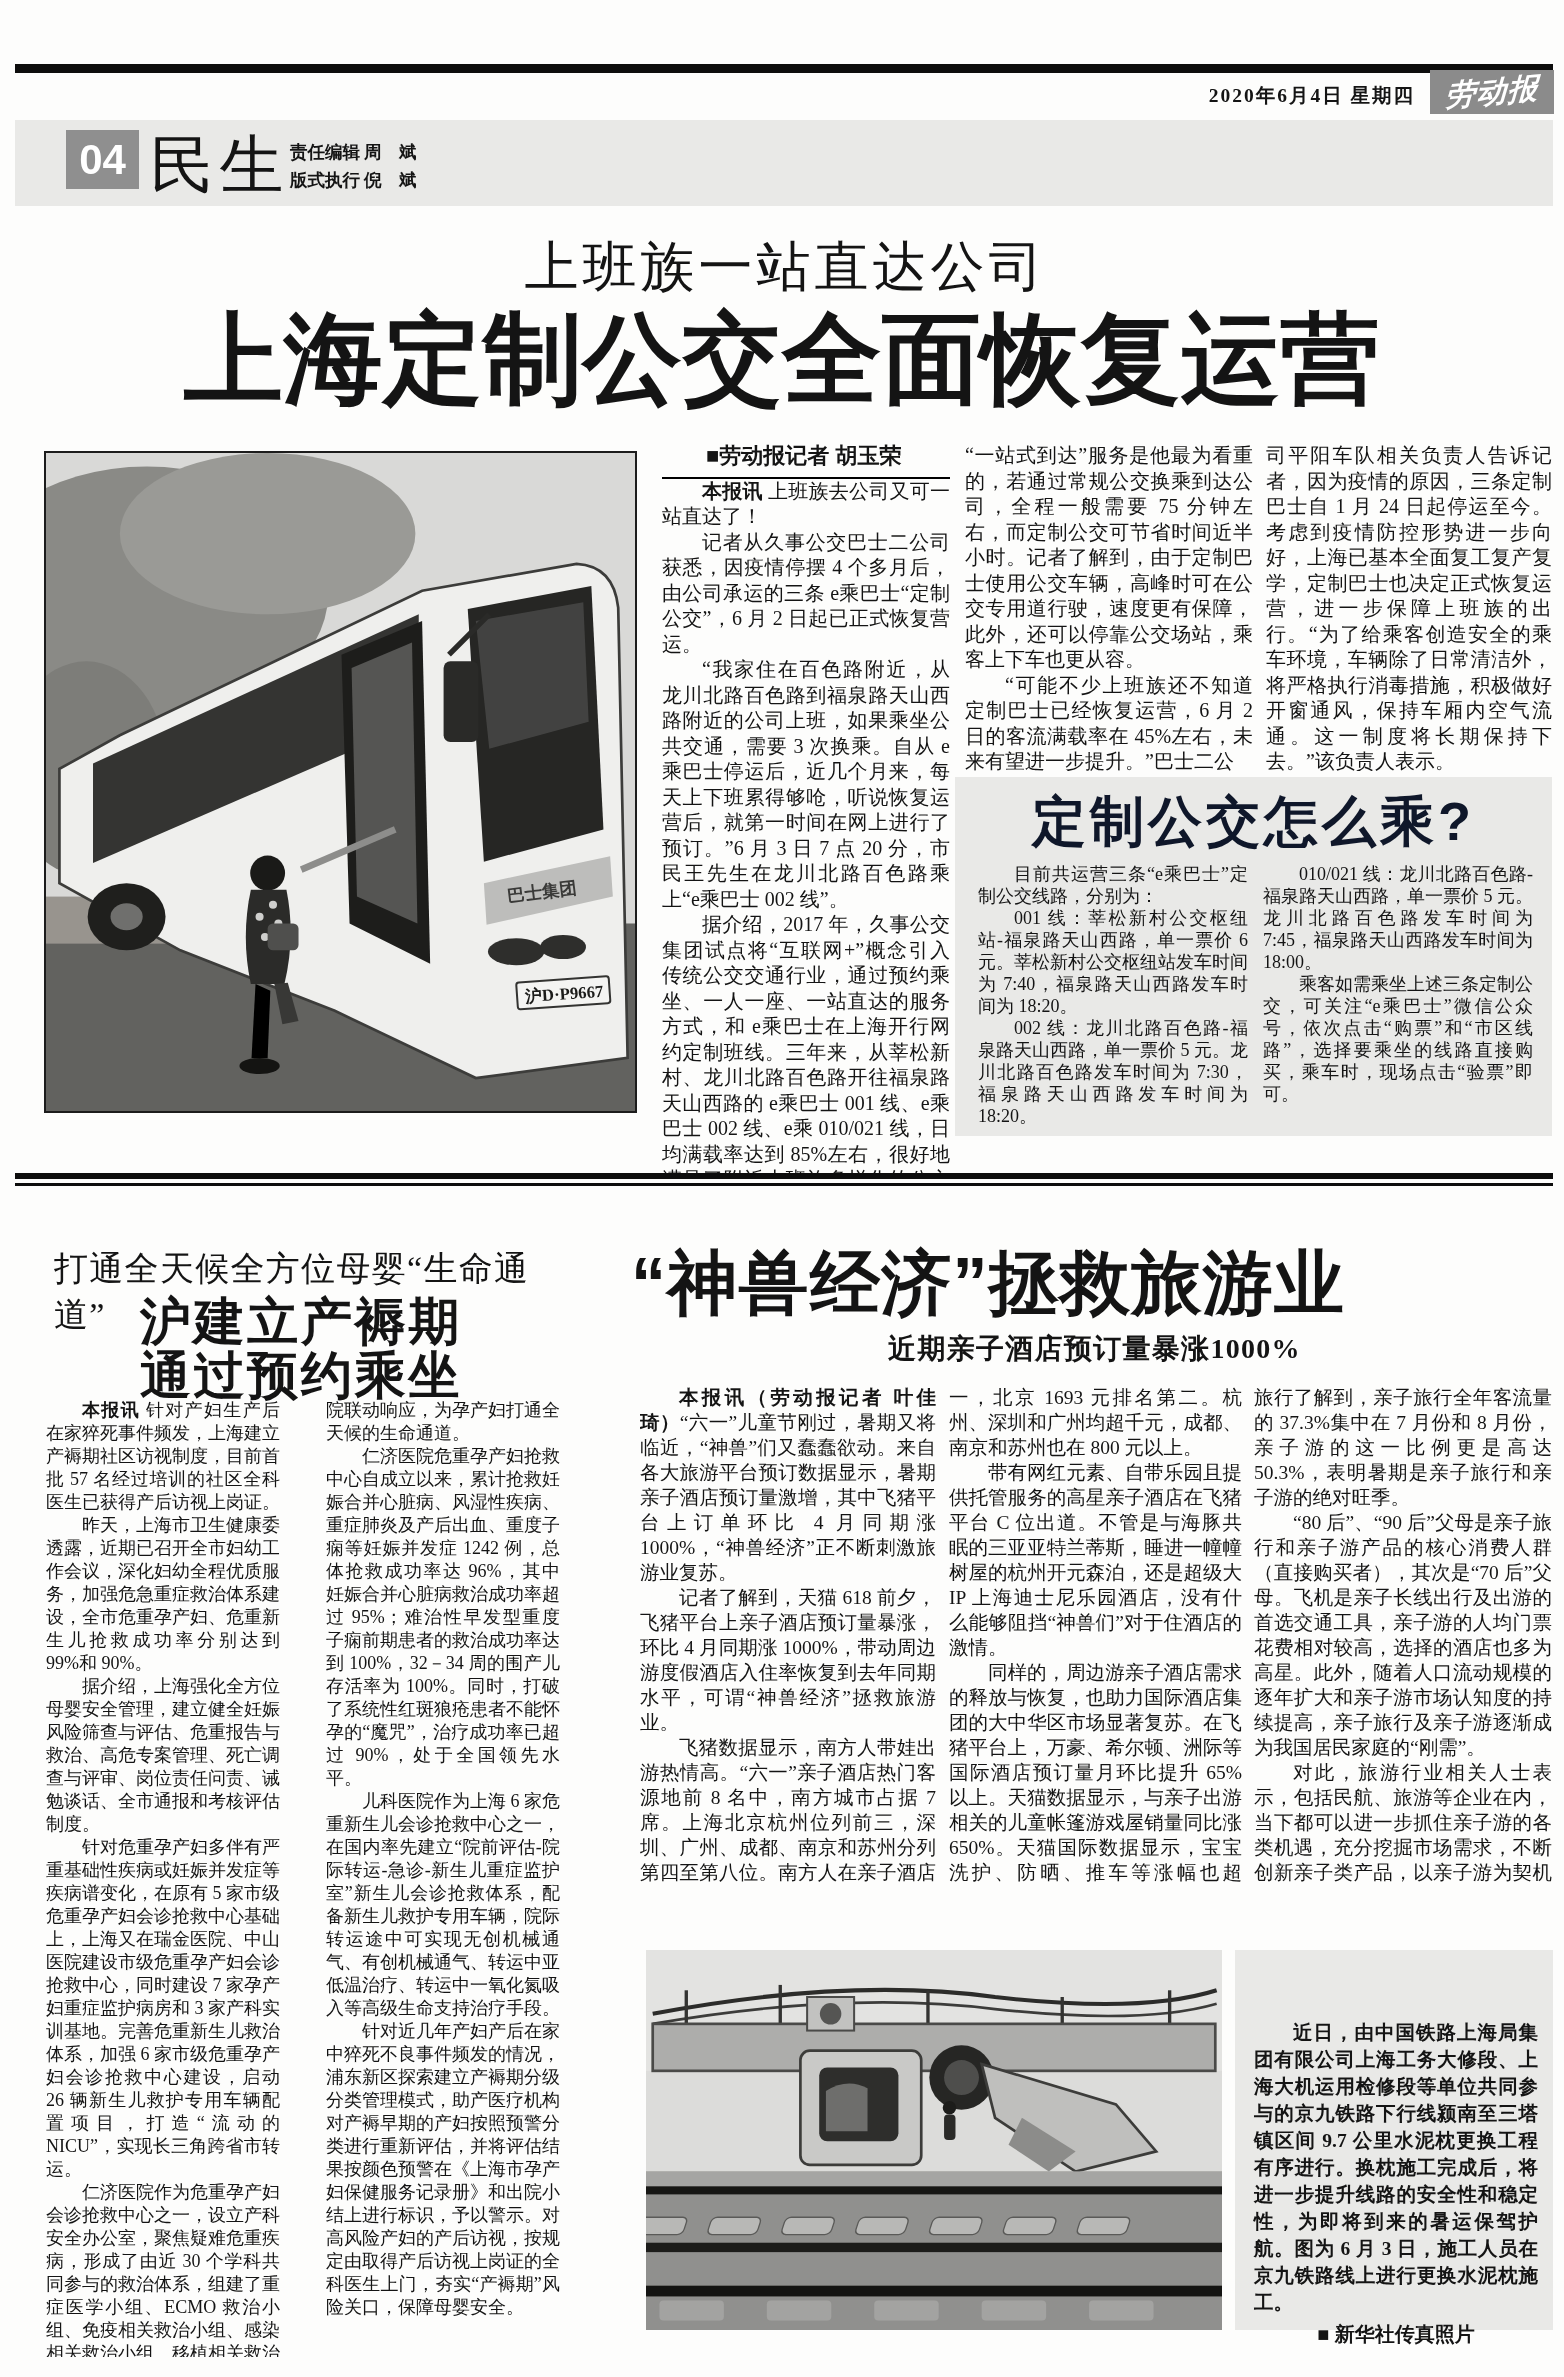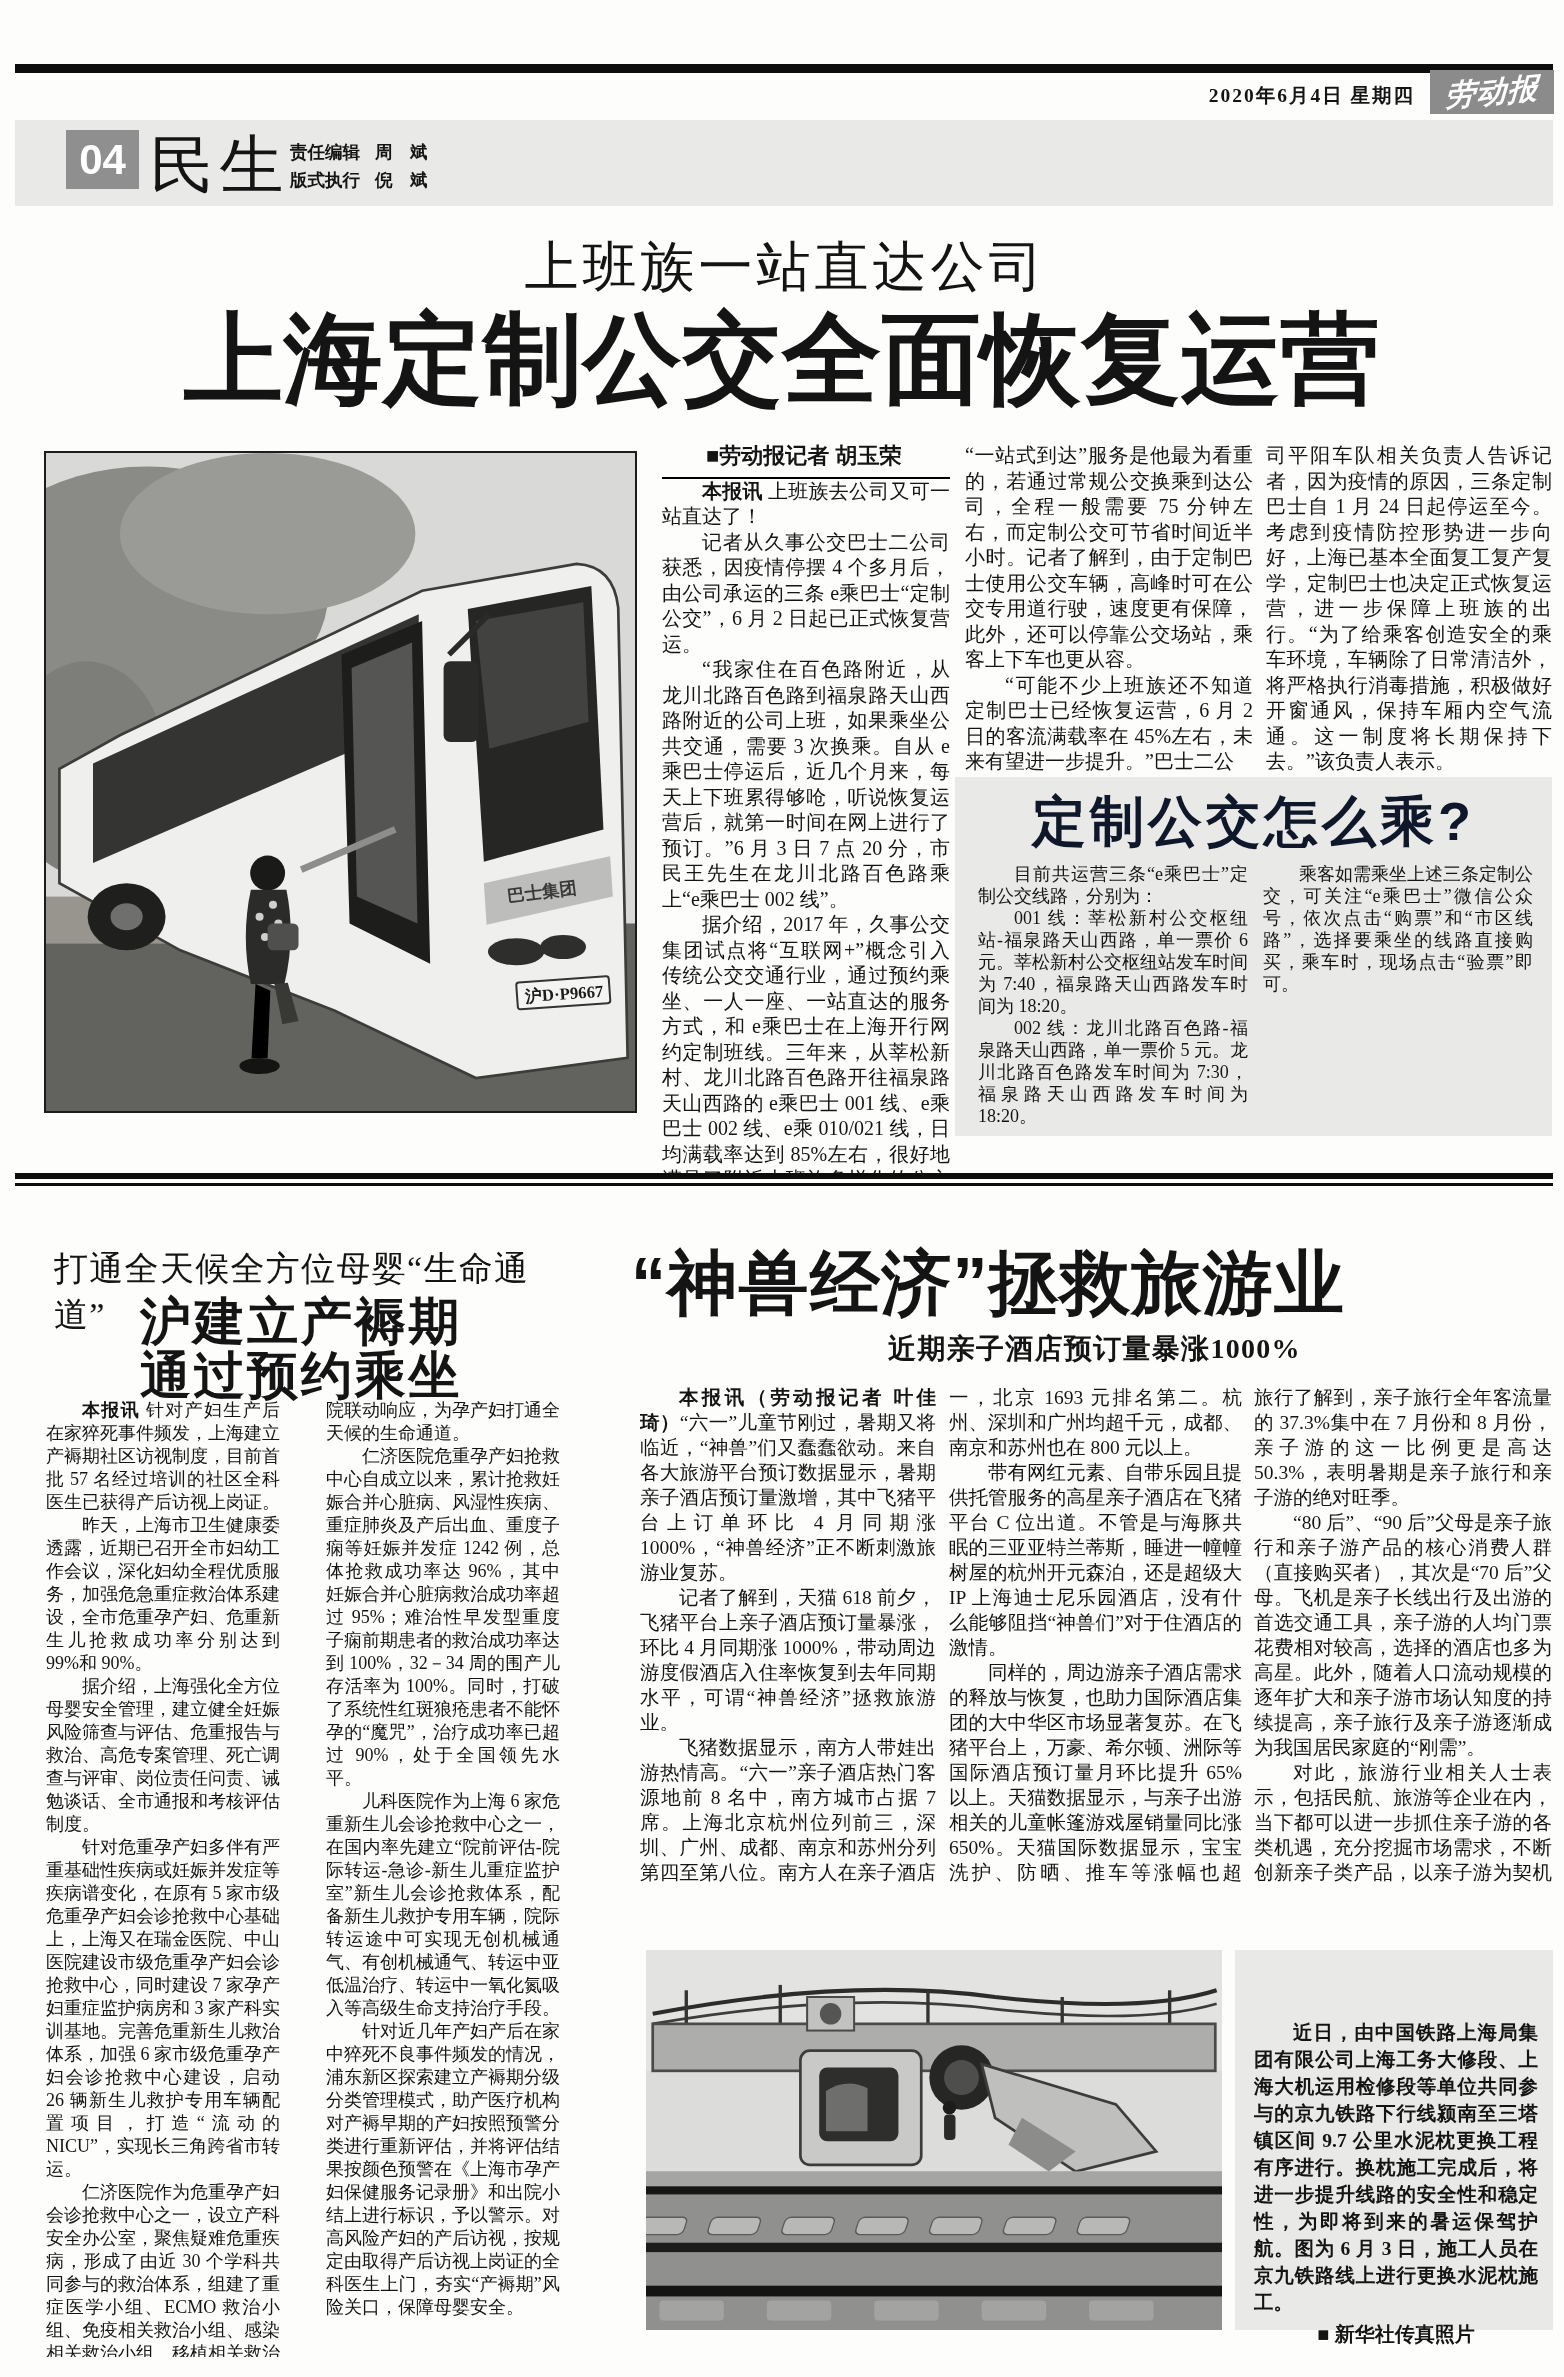--- a/index.html
+++ b/index.html
@@ -9,21 +9,21 @@
   
   .toprule{left:15px;top:64px;width:1538px;height:9.4px;background:#0d0d0d;}
   .dateline{top:82px;right:150px;font-size:19.5px;font-weight:bold;letter-spacing:2px;}
   .logo{left:1430px;top:70px;width:124px;height:44px;background:#8b8b8b;display:flex;align-items:center;justify-content:center;}
   .logo span{color:#fff;font-style:italic;font-weight:bold;font-size:30px;letter-spacing:1.3px;transform:rotate(-5deg) skewX(-8deg);}
   .band{left:15px;top:120px;width:1538px;height:86px;background:#e9e9e7;}
   .pnbox{left:66px;top:130px;width:73px;height:59px;background:#8f8f8f;color:#fff;display:flex;align-items:center;justify-content:center;
          font-family:"Liberation Sans","DejaVu Sans",sans-serif;font-weight:bold;font-size:42px;}
   .secname{left:150px;top:122px;font-size:64px;letter-spacing:5.4px;}
   .eds{left:290px;top:138px;font-size:17.5px;font-weight:bold;line-height:28px;}
-  .eds .role{margin-right:15px;text-align:center;}
+  .eds .role{margin-right:4px;text-align:center;}
   
   .kick1{left:181px;top:231px;width:1209px;text-align:center;font-size:54px;letter-spacing:4px;}
   .head1{left:60px;top:294px;width:1444px;text-align:center;font-size:99px;font-weight:900;letter-spacing:0.7px;}
   .col{position:absolute;text-align:justify;overflow:hidden;}
   .col p{margin:0;text-indent:2em;}
   .cont p:first-child{text-indent:0;}
   .s1c1{left:662px;top:443px;width:288px;height:732px;font-size:20px;line-height:25.5px;}
   .byline{font-family:"Liberation Sans","DejaVu Sans",sans-serif;font-weight:bold;font-size:22px;
           border-bottom:2px solid #000;padding-bottom:8px;margin-bottom:10.7px;text-indent:0;}
   .s1c2{left:965px;top:443px;width:288px;height:328px;font-size:20px;line-height:25.5px;}
@@ -154,20 +154,21 @@
   </div>
 
   <div class="abs box1">
     <div class="boxtitle">定制公交怎么乘?</div>
     <div class="col b1c1">
       <p>目前共运营三条“e乘巴士”定制公交线路，分别为：</p>
       <p>001 线：莘松新村公交枢纽站-福泉路天山西路，单一票价 6 元。莘松新村公交枢纽站发车时间为 7:40，福泉路天山西路发车时间为 18:20。</p>
       <p>002 线：龙川北路百色路-福泉路天山西路，单一票价 5 元。龙川北路百色路发车时间为 7:30，福泉路天山西路发车时间为 18:20。</p>
     </div>
     <div class="col b1c2">
+      <p>010/021 线：龙川北路百色路-福泉路天山西路，单一票价 5 元。龙川北路百色路发车时间为 7:45，福泉路天山西路发车时间为 18:00。</p>
       <p>乘客如需乘坐上述三条定制公交，可关注“e乘巴士”微信公众号，依次点击“购票”和“市区线路”，选择要乘坐的线路直接购买，乘车时，现场点击“验票”即可。</p>
     </div>
   </div>
 
   <div class="abs rule-a"></div>
   <div class="abs rule-b"></div>
 
   <div class="abs kick2">打通全天候全方位母婴“生命通道”</div>
   <div class="abs head2">
     <div>沪建立产褥期</div>

